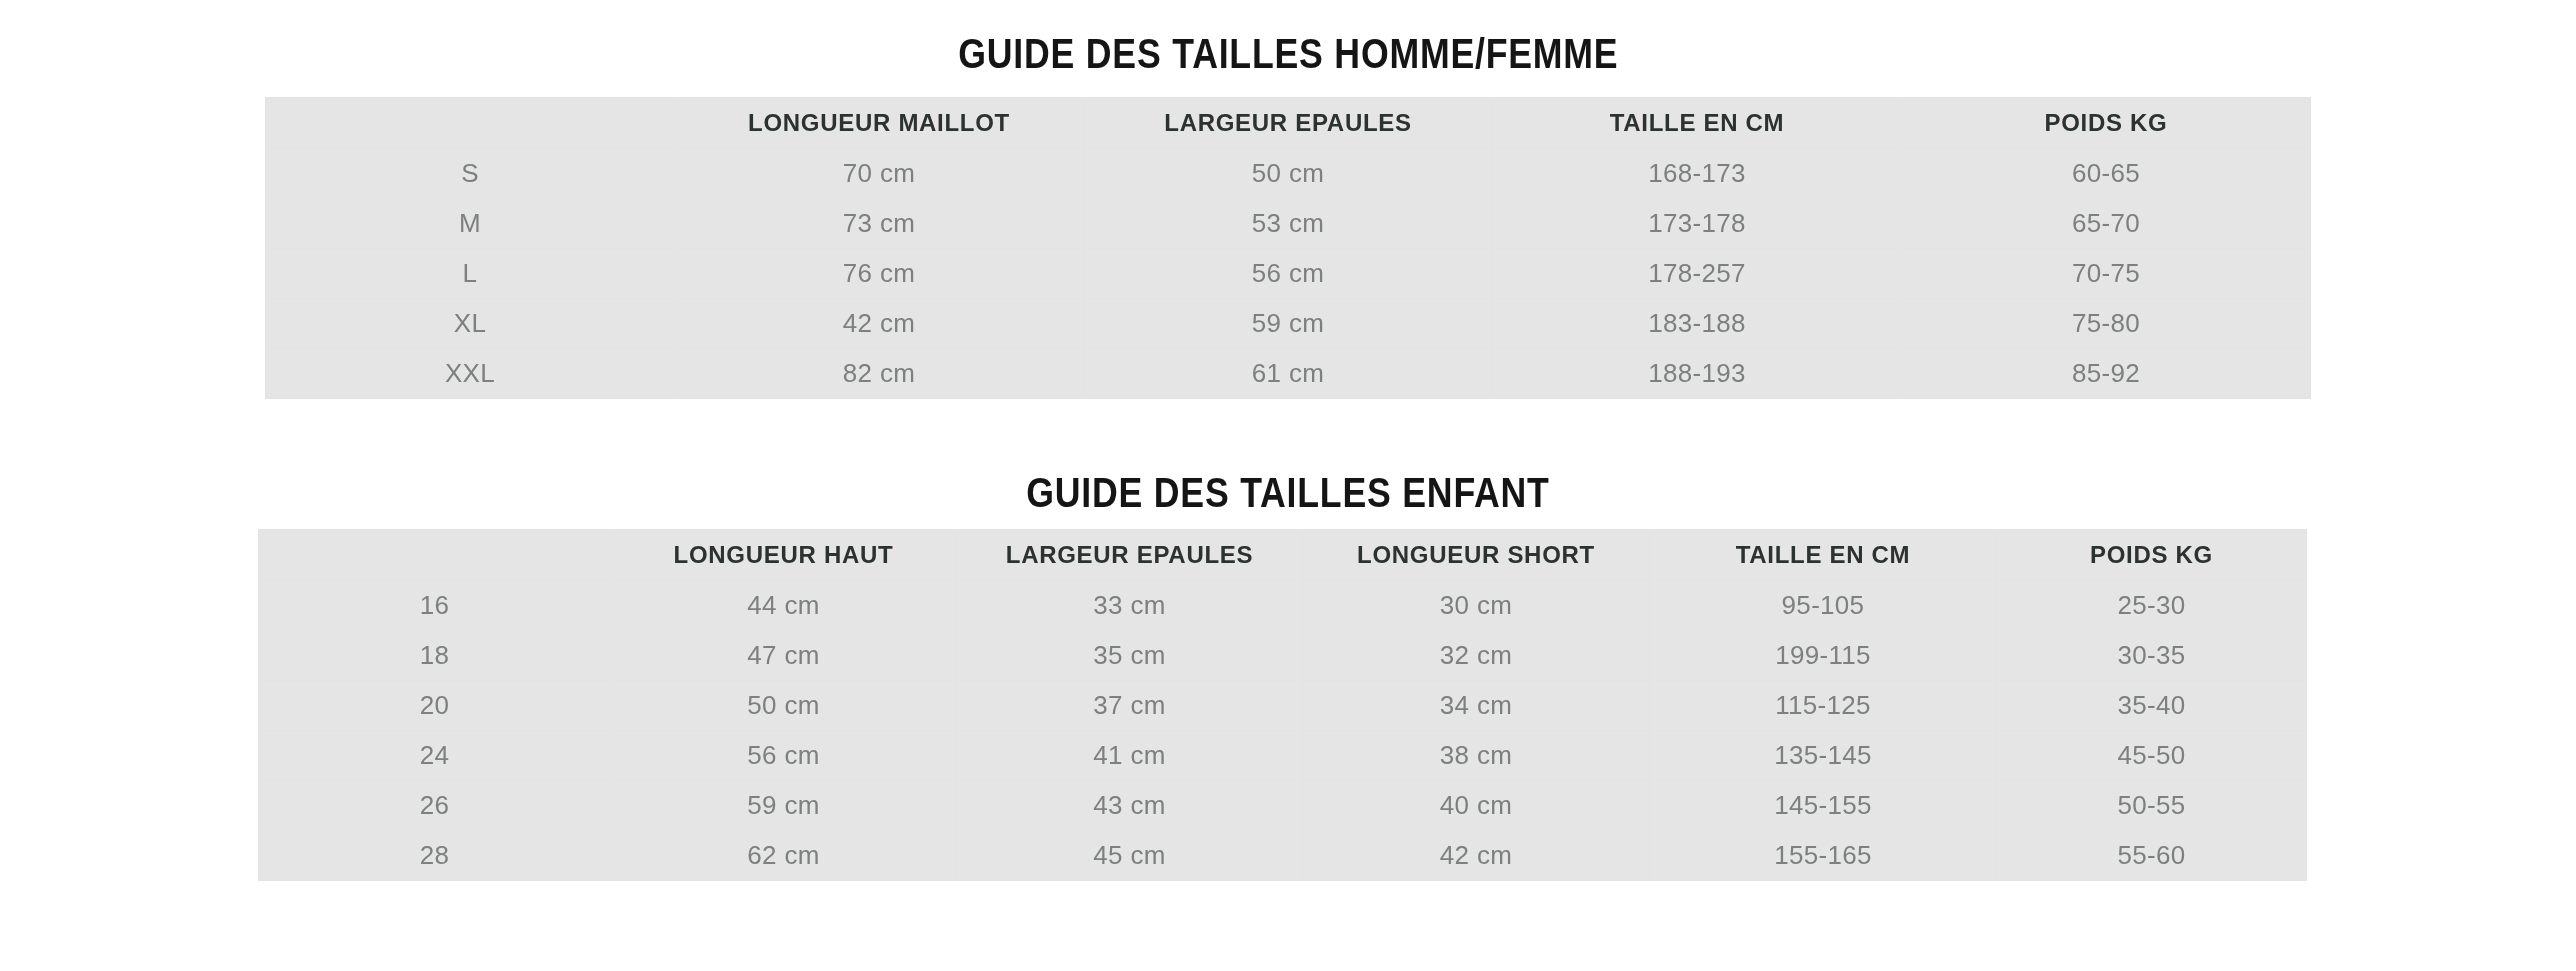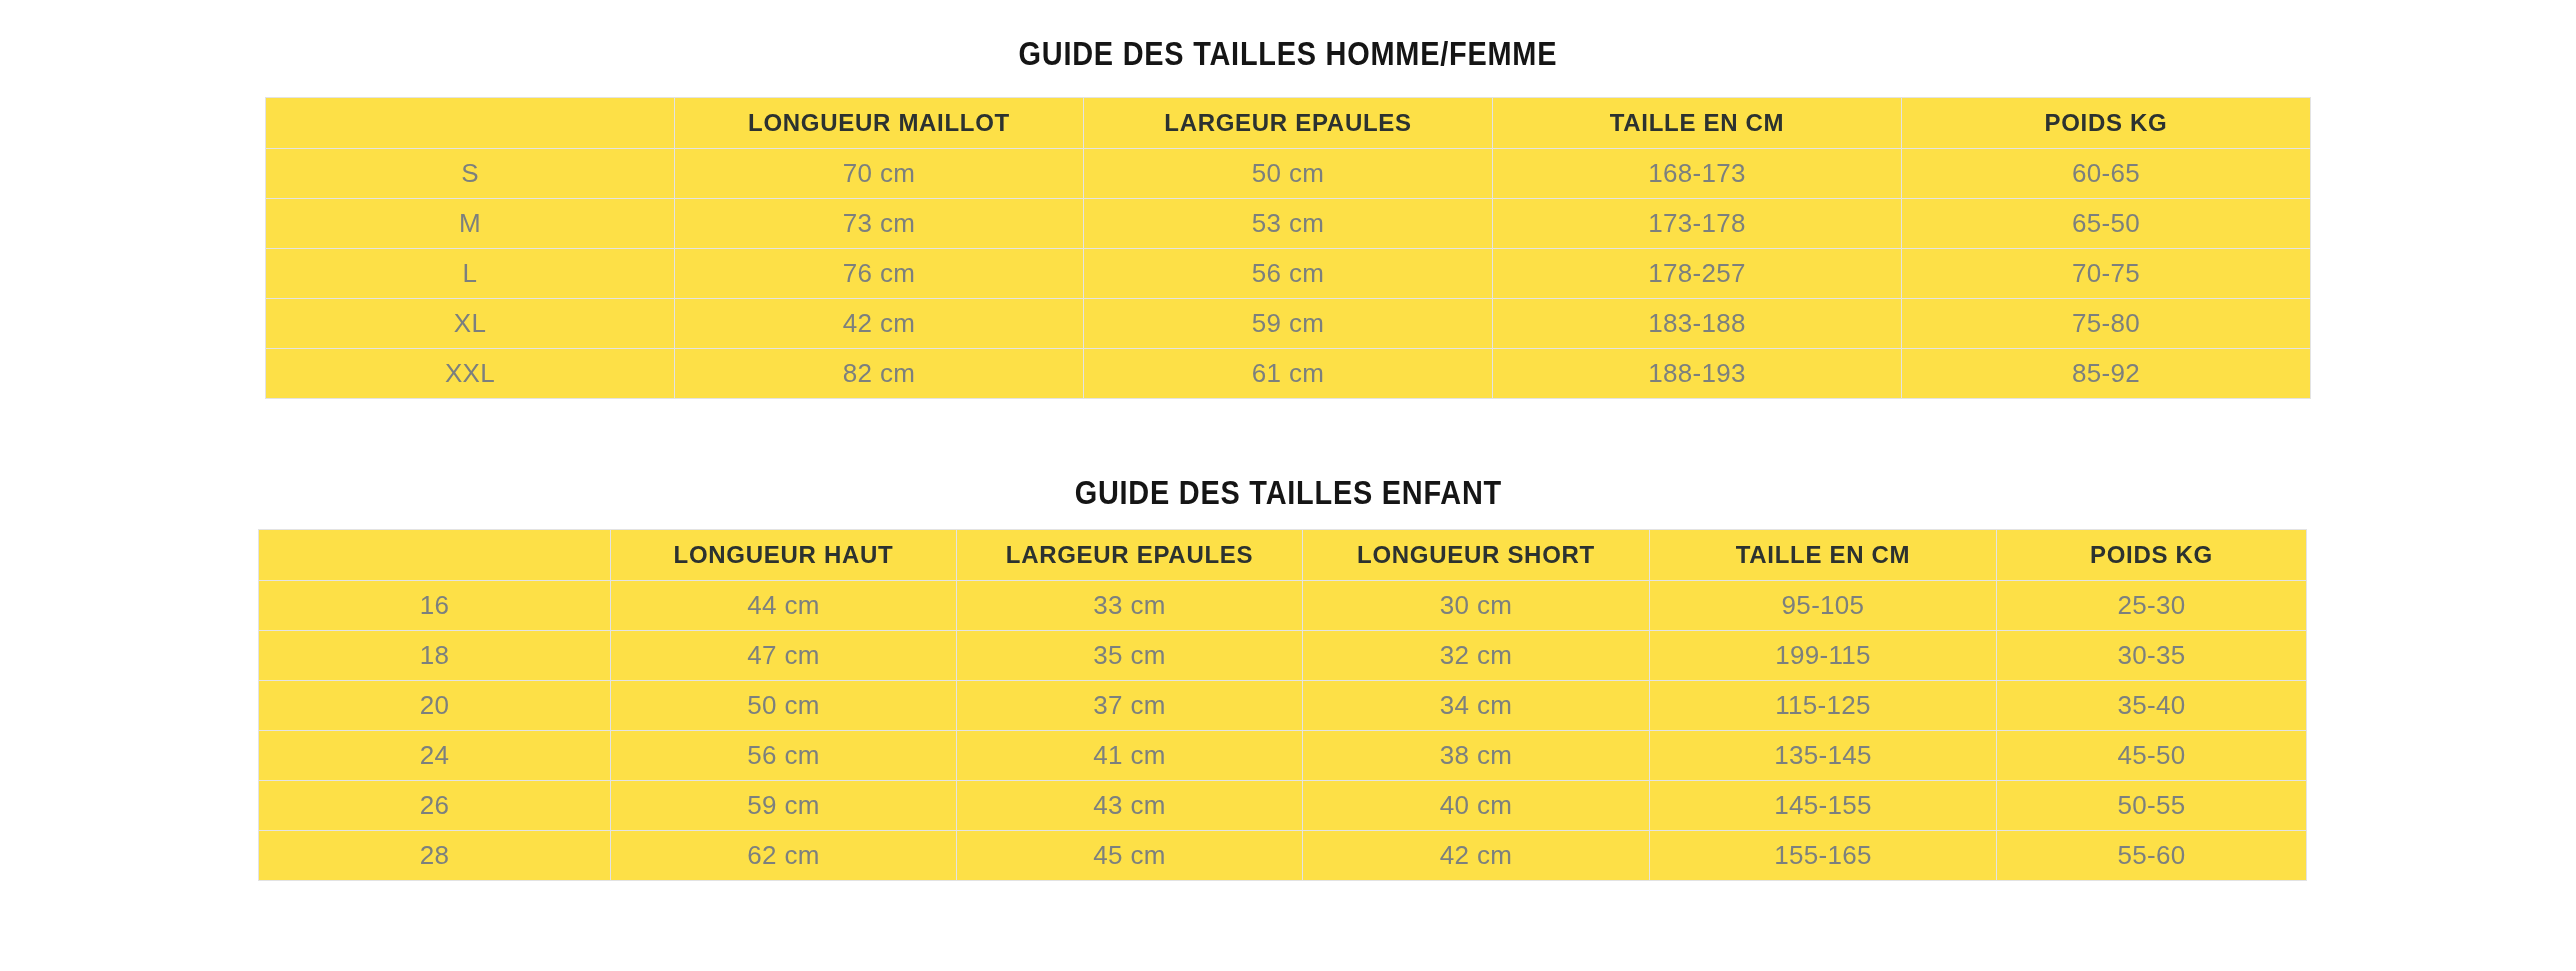--- a/index.html
+++ b/index.html
@@ -10,39 +10,39 @@
   body {
     width: 2576px;
     height: 971px;
     overflow: hidden;
     font-family: "Liberation Sans", sans-serif;
     -webkit-font-smoothing: antialiased;
   }
   .page-title {
     margin: 16px;
     text-align: center;
-    font-size: 34px;
+    font-size: 42px;
     line-height: 41px;
     font-weight: 700;
     color: #151515;
     letter-spacing: 0.9px;
     white-space: nowrap;
   }
   .page-title .condensed {
     display: inline-block;
     transform: scaleX(0.85);
     transform-origin: center;
   }
   #title-homme-femme { margin-top: 33px; }
   #title-enfant { margin-top: 73px; }
 
   table.size-table {
     table-layout: fixed;
     border-collapse: collapse;
-    background: #fde047;
+    background: #e5e5e5;
   }
   #table-homme-femme {
     width: 2044px;
     margin: 23px auto 0 auto;
   }
   #table-enfant {
     width: 2048px;
     margin: 15.5px 0 0 258px;
     padding-left: 27px;
   }
@@ -100,21 +100,21 @@
           <td>70 cm</td>
           <td>50 cm</td>
           <td>168-173</td>
           <td>60-65</td>
         </tr>
         <tr>
           <td>M</td>
           <td>73 cm</td>
           <td>53 cm</td>
           <td>173-178</td>
-          <td>65-50</td>
+          <td>65-70</td>
         </tr>
         <tr>
           <td>L</td>
           <td>76 cm</td>
           <td>56 cm</td>
           <td>178-257</td>
           <td>70-75</td>
         </tr>
         <tr>
           <td>XL</td>

